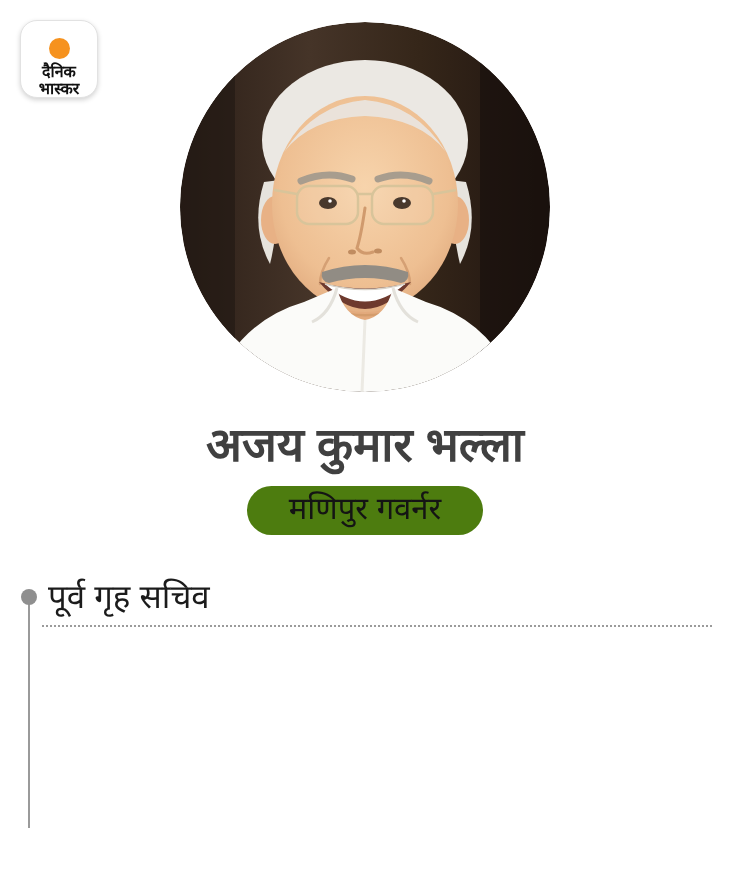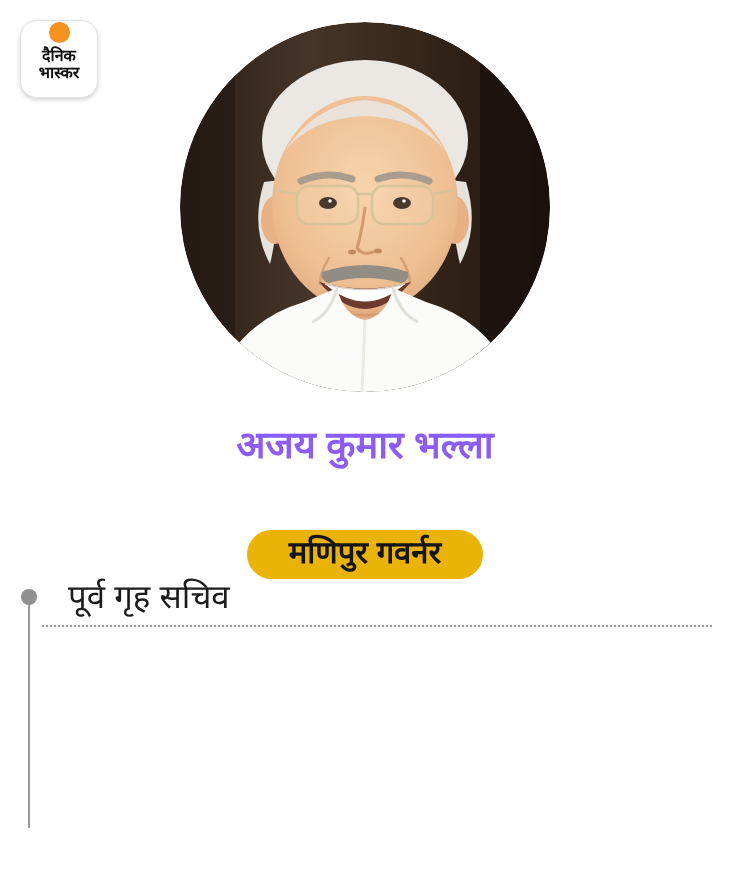--- a/index.html
+++ b/index.html
@@ -28,21 +28,21 @@
     width: 78px;
     height: 78px;
     background: #ffffff;
     border: 1px solid #e2e2e2;
     border-radius: 17px;
     box-shadow: 0 2px 5px rgba(0,0,0,0.18);
     display: flex;
     flex-direction: column;
     align-items: center;
     box-sizing: border-box;
-    padding-top: 1px;
+    padding-top: 17px;
   }
   .logo-dot {
     width: 21px;
     height: 21px;
     border-radius: 50%;
     background: #F6921E;
     margin-bottom: 4px;
   }
   .logo-text {
     font-weight: 800;
@@ -65,43 +65,42 @@
   }
   .photo-wrap svg { display: block; }
 
   
   .name {
     position: absolute;
     top: 415px;
     left: 0;
     width: 730px;
     text-align: center;
-    font-size: 38px;
+    font-size: 47px;
     line-height: 60px;
     font-weight: 800;
-    color: #8b5cf6;
+    color: #404040;
     margin: 0;
   }
   .badge-row {
     position: absolute;
     top: 486px;
     left: 0;
     width: 730px;
     text-align: center;
   }
   .badge {
     display: inline-block;
-    background: #eab308;
+    background: #4d7c0f;
     border-radius: 25px;
     padding: 6px 42px 9px 42px;
     font-size: 31px;
     line-height: 34px;
-    font-weight: 700;
+    font-weight: 400;
     color: #141414;
-    margin-top: 44px;
   }
 
   
   .facts {
     position: absolute;
     top: 568px;
     left: 0;
     width: 730px;
     height: 290px;
   }
@@ -111,21 +110,21 @@
     top: 29px;
     width: 2px;
     height: 231px;
     background: #9a9a9a;
   }
   .fact-row {
     position: relative;
     height: 57.8px;
     display: flex;
     align-items: center;
-    padding-left: 68px;
+    padding-left: 48px;
     box-sizing: border-box;
     text-align: right;
   }
   .bullet-dot {
     position: absolute;
     left: 21px;
     top: 50%;
     margin-top: -8px;
     width: 16px;
     height: 16px;

